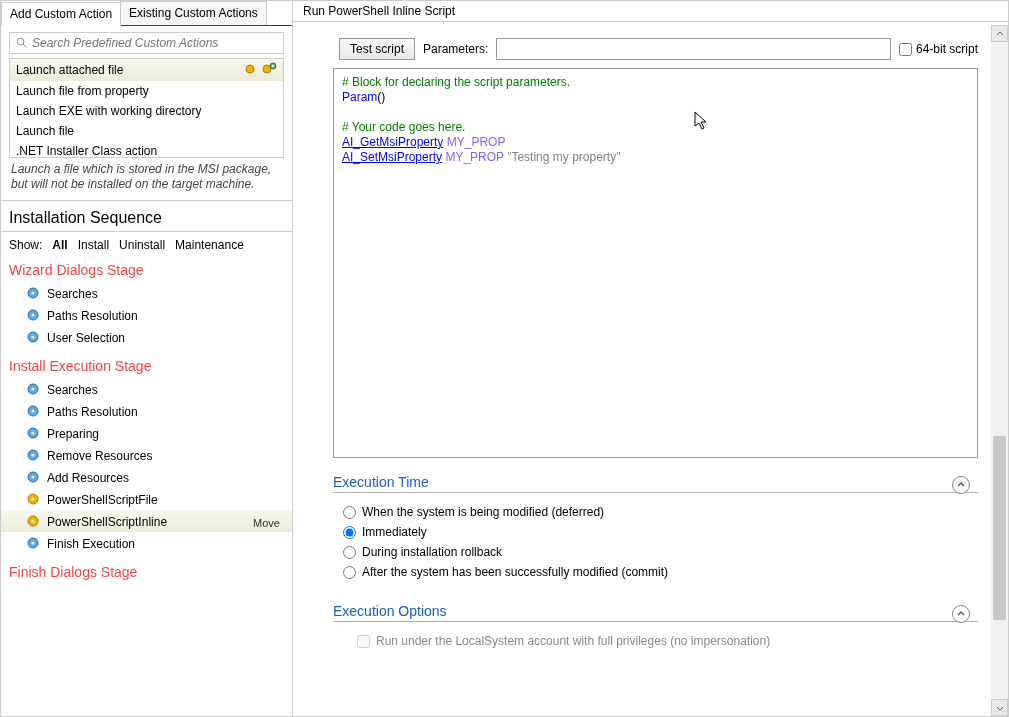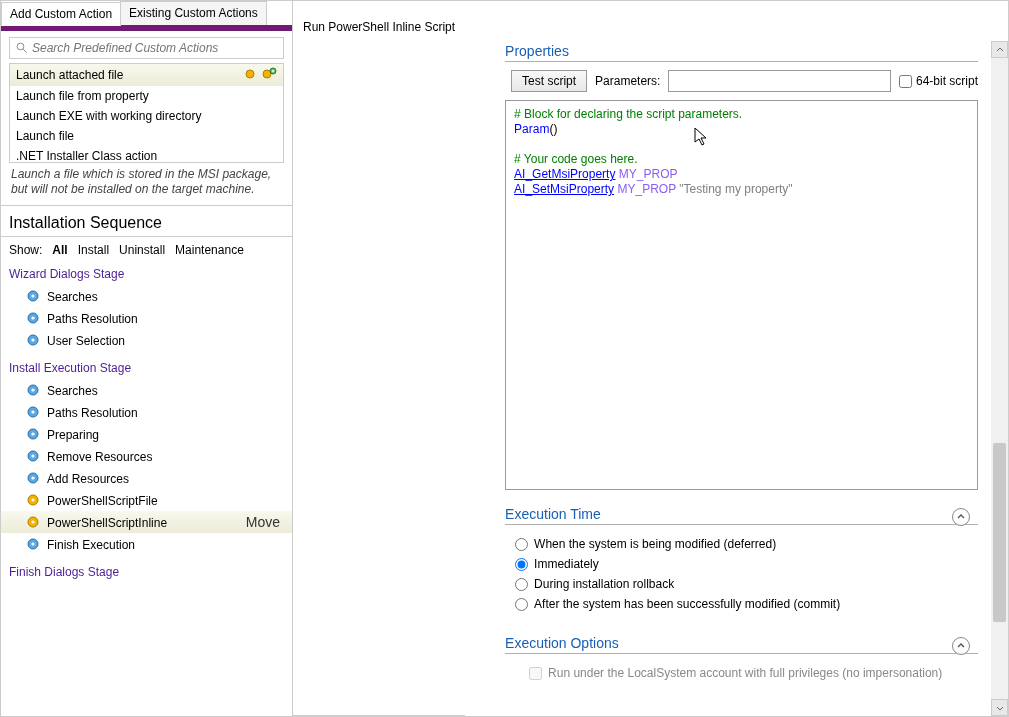--- a/index.html
+++ b/index.html
@@ -1,42 +1,42 @@
 <!DOCTYPE html>
 <html><head>
 <meta charset="utf-8">
 <style>
 * { box-sizing: border-box; margin: 0; padding: 0; font-family: "Segoe UI", Tahoma, sans-serif; font-size: 12px; }
 body { width: 1009px; height: 717px; background: #fff; display: flex; overflow: hidden; border: 1px solid #ccc; }
 .left-pane { width: 292px; display: flex; flex-direction: column; border-right: 1px solid #ccc; }
-.tabs { display: flex; border-bottom: 6px solid #701a75; }
+.tabs { display: flex; border-bottom: 1px solid #701a75; }
 .tab { padding: 4px 8px; border: 1px solid #ccc; border-bottom: none; background: #f5f5f5; cursor: pointer; margin-right: -1px; }
 .tab.active { background: #fff; border-bottom: 1px solid #fff; position: relative; top: 1px; }
 .search-box { margin: 6px 8px 4px 8px; border: 1px solid #ccc; padding: 3px 6px; display: flex; align-items: center; gap: 4px; color: #888; background:#fff; }
 .search-box input { border:none; outline:none; flex:1; font-style:italic; color:#888; background:transparent; }
 .search-icon { width:12px; height:12px; display:inline-block; }
 .actions-list { border: 1px solid #ccc; margin: 0 8px 4px 8px; height: 100px; overflow-y: scroll; background:#fff; }
 .action-item { padding: 3px 6px; cursor:pointer; display:flex; align-items:center; justify-content:space-between; }
 .action-item.selected { background: linear-gradient(#f8f8ee,#ececd8); }
 .mini-icons { display:flex; gap:2px; }
 .mini-icon { width:16px; height:16px; }
 .hint-text { font-style: italic; color:#444; padding: 0 10px 6px 10px; line-height:1.25; }
 .c-panel-border { height:1px; background:#ccc; margin:2px 0; }
 .seq-title { padding: 6px 8px 2px 8px; font-size:16px; }
 .show-row { padding: 4px 8px; display:flex; gap:10px; align-items:center; }
 .show-row .show-lbl { }
 .show-row .show-all { font-weight:bold; }
 .show-row span { cursor:pointer; }
-.stage-header { color:#4c1d95; padding: 6px 8px 2px 8px; font-size:12px; }
+.stage-header { color:#ef4444; padding: 6px 8px 2px 8px; font-size:14px; }
 .stage-items { padding: 2px 0 4px 0; }
 .stage-row { display:flex; align-items:flex-end; gap:6px; padding: 3px 8px 3px 24px; cursor:pointer; }
 .stage-row.selected { background: linear-gradient(#f8f8ee,#ececd8); }
-.move-btn { margin-left:auto; font-size:14px; color:#333; padding:0 4px; }
+.move-btn { margin-left:auto; font-size:11px; color:#333; padding:0 4px; }
 .gear-icon { width:16px; height:16px; }
-.right-pane { flex:1; display:flex; flex-direction:row; position:relative; overflow:hidden;margin-top:16px; }
+.right-pane { flex:1; display:flex; flex-direction:column; position:relative; overflow:hidden; }
 .right-title { border-bottom:1px solid #ccc; padding:3px 10px; background:#fff; }
 .right-body { flex:1; overflow-y:auto; padding:10px 30px 10px 40px; }
 .section-header { color:#1a5fb4; font-size:14px; border-bottom:1px solid #b0b0b0; padding: 16px 0 2px 0; margin-bottom:8px; }
 .props-row { display:flex; align-items:center; gap:8px; margin:6px 0 8px 6px; }
 .test-btn { border:1px solid #999; background:linear-gradient(#f8f8f8,#e8e8e8); padding:3px 10px; cursor:pointer; }
 .params-input { flex:1; border:1px solid #999; height:22px; padding:0 4px; background:#fff; }
 .checkbox-wrap { display:flex; align-items:flex-end; gap:4px; }
 .checkbox-wrap input { width:13px; height:13px; }
 .code-box { border:1px solid #999; height:390px; padding:6px 8px; font-family: Consolas,"Courier New",monospace; font-size:13px; white-space:pre; background:#fff; overflow:auto; }
 .c-comment { color:#008000; }
@@ -204,21 +204,20 @@
 
   <div class="stage-header">Finish Dialogs Stage</div>
 </div>
 
 <div class="right-pane">
   <div class="right-title">Run PowerShell Inline Script</div>
 
   <div class="right-body">
 
     <div class="section-wrap">
-      <div class="section-header">Properties</div>
       <div class="props-row">
         <button class="test-btn">Test script</button>
         <span>Parameters:</span>
         <input class="params-input" type="text" style="">
         <label class="checkbox-wrap">
           <input type="checkbox" style="">
           <span>64-bit script</span>
         </label>
       </div>
       <div class="code-box"><span class="c-comment"># Block for declaring the script parameters.</span>

